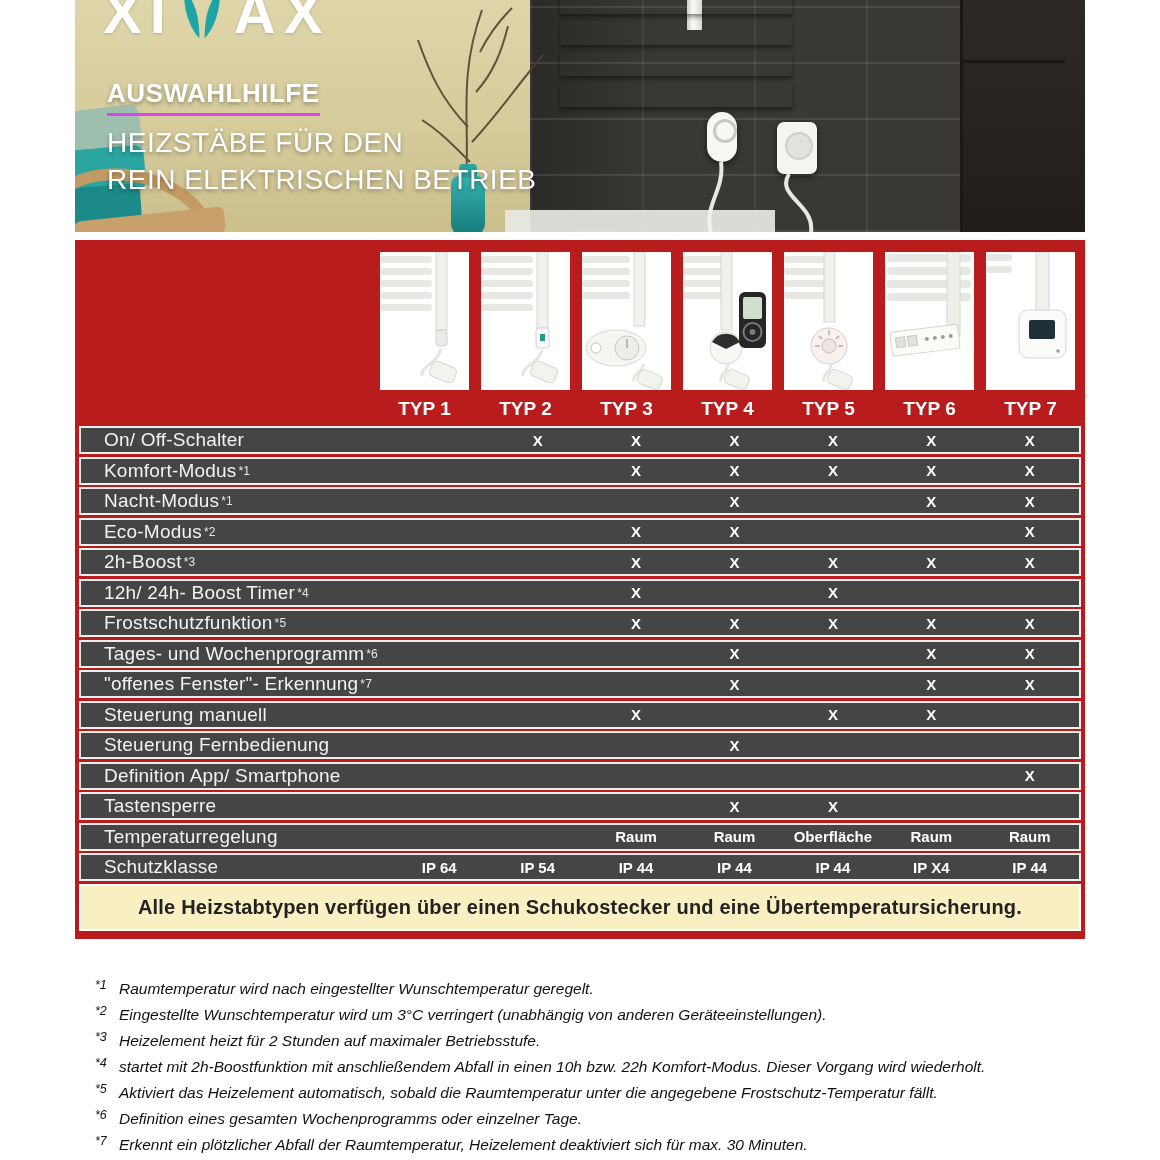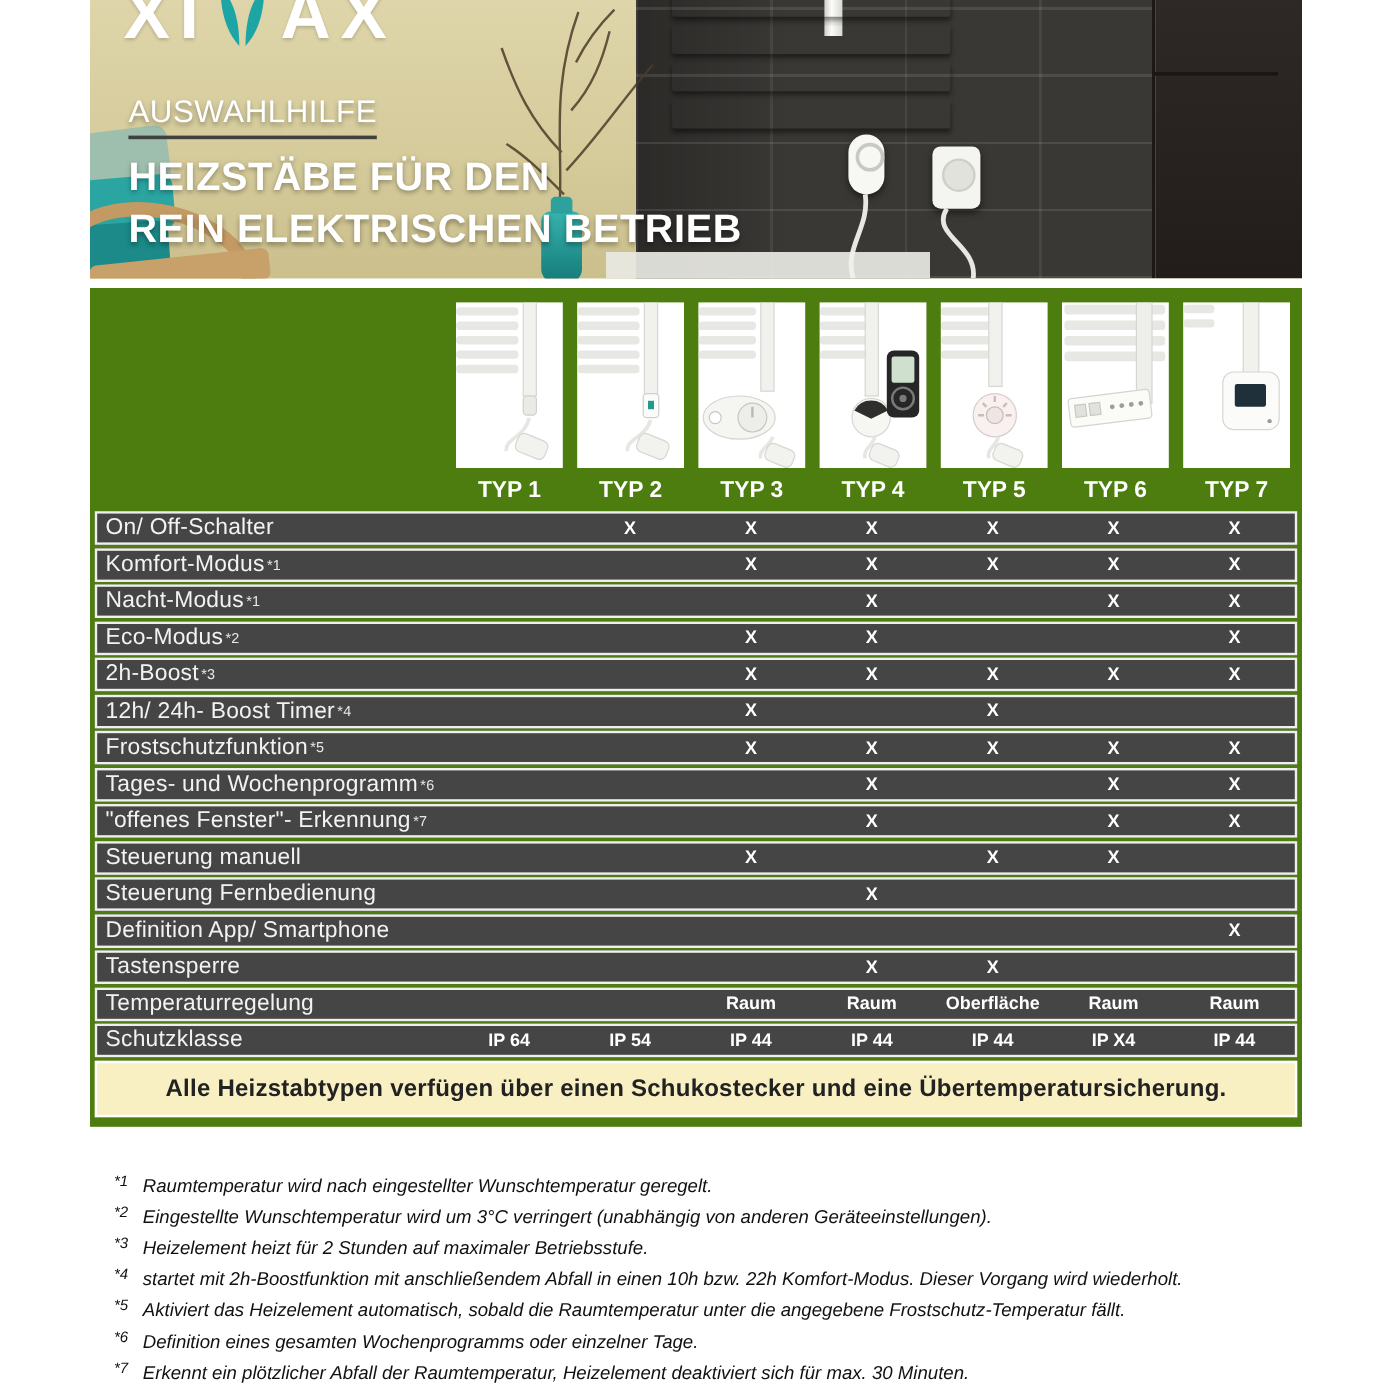--- a/index.html
+++ b/index.html
@@ -52,41 +52,41 @@
     background: #2ca19e; border-radius: 4px 4px 0 0; }
   .branches { position: absolute; left: 285px; top: -8px; }
 
   .logo { position: absolute; left: 28px; top: -16px; display: flex; align-items: flex-end;
     color: #ffffff; font-size: 58px; font-weight: bold; letter-spacing: 8px; line-height: 1;
     text-shadow: 0 1px 3px rgba(0,0,0,0.18); }
   .logo svg { margin: 0 4px 2px 0; }
 
   .headline { position: absolute; left: 32px; top: 78px; color: #ffffff;
     text-shadow: 0 2px 4px rgba(0,0,0,0.35); }
-  .eyebrow { display: inline-block; font-size: 26px; font-weight: normal; letter-spacing: 0.5px;
-    padding-bottom: 4px; border-bottom: 3px solid #404040; margin-bottom: 9px; }
-  .h-line { font-size: 33px; font-weight: bold; letter-spacing: 0.5px; line-height: 1.32; }
+  .eyebrow { display: inline-block; font-size: 26px; font-weight: bold; letter-spacing: 0.5px;
+    padding-bottom: 4px; border-bottom: 3px solid #d946ef; margin-bottom: 9px; }
+  .h-line { font-size: 28px; font-weight: normal; letter-spacing: 0.5px; line-height: 1.32; }
 
   
-  .table-section { margin: 8px 75px 0 75px; background: #4d7c0f; padding: 12px 4px 8px 4px; }
+  .table-section { margin: 8px 75px 0 75px; background: #b91c1c; padding: 12px 4px 8px 4px; }
   .grid-row { display: flex; }
   .grid-spacer { width: 295px; flex: none; }
   .grid-col { flex: 1; display: flex; justify-content: center; align-items: center; }
 
   .prod-box { width: 89px; height: 138px; background: #ffffff; overflow: hidden; }
 
   .type-header-row { margin-top: 4px; height: 30px; }
   .type-col { flex: 1; display: flex; justify-content: center; align-items: center;
     color: #ffffff; font-size: 19px; font-weight: bold; }
 
   .feature-rows { margin-top: 2px; }
   .frow { display: flex; align-items: stretch; height: 28px; margin-bottom: 2.5px;
     background: #454545; border: 2px solid #efefef; }
   .flabel { width: 293px; flex: none; display: flex; align-items: center; padding-left: 7px;
-    color: #f2f2f2; font-size: 19px; letter-spacing: 0.2px; white-space: nowrap; overflow: hidden; }
+    color: #f2f2f2; font-size: 19px; letter-spacing: 0.2px; white-space: nowrap; overflow: hidden; margin-left: 16px; }
   .fsup { font-size: 12px; margin-left: 2px; color: #e8e8e8; }
   .fcell { flex: 1; display: flex; justify-content: center; align-items: center;
     color: #ffffff; font-size: 15px; font-weight: bold; white-space: nowrap; }
 
   .note-band { margin-top: 3px; height: 47px; background: #f8efc3; border: 2px solid #ffffff;
     display: flex; align-items: center; justify-content: center;
     color: #222222; font-size: 20px; font-weight: bold; letter-spacing: 0.2px; }
 
   
   .footnotes { margin: 0 75px; padding: 37px 0 0 20px; color: #111111;

